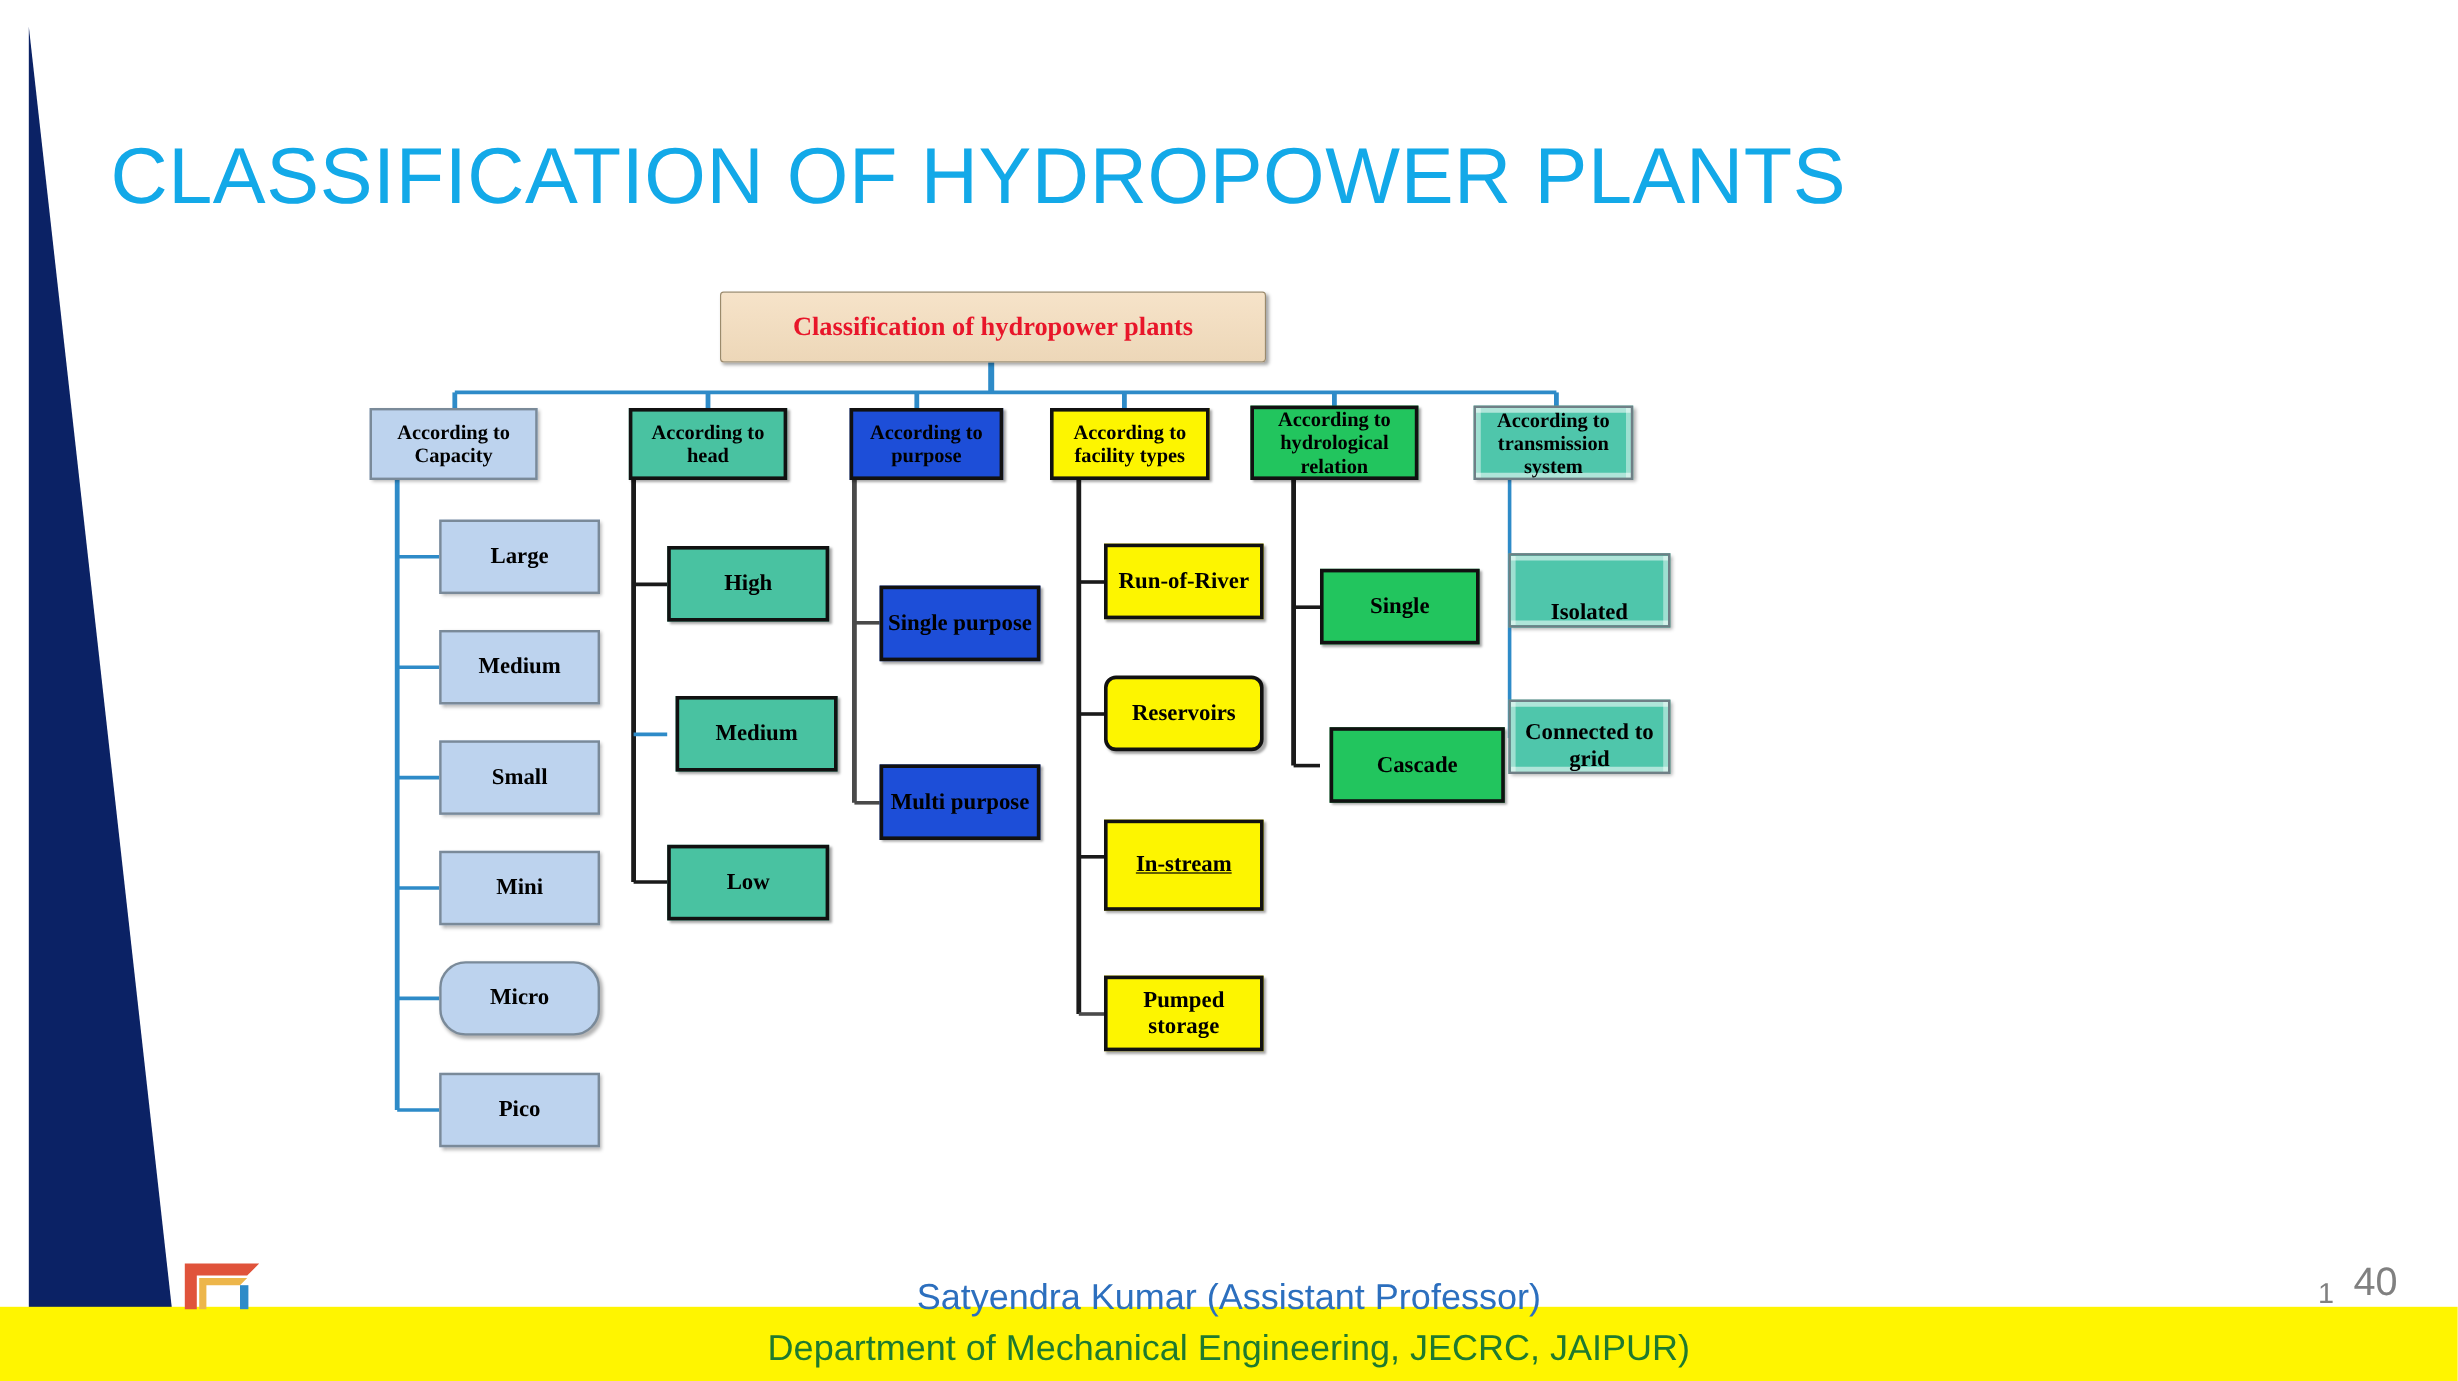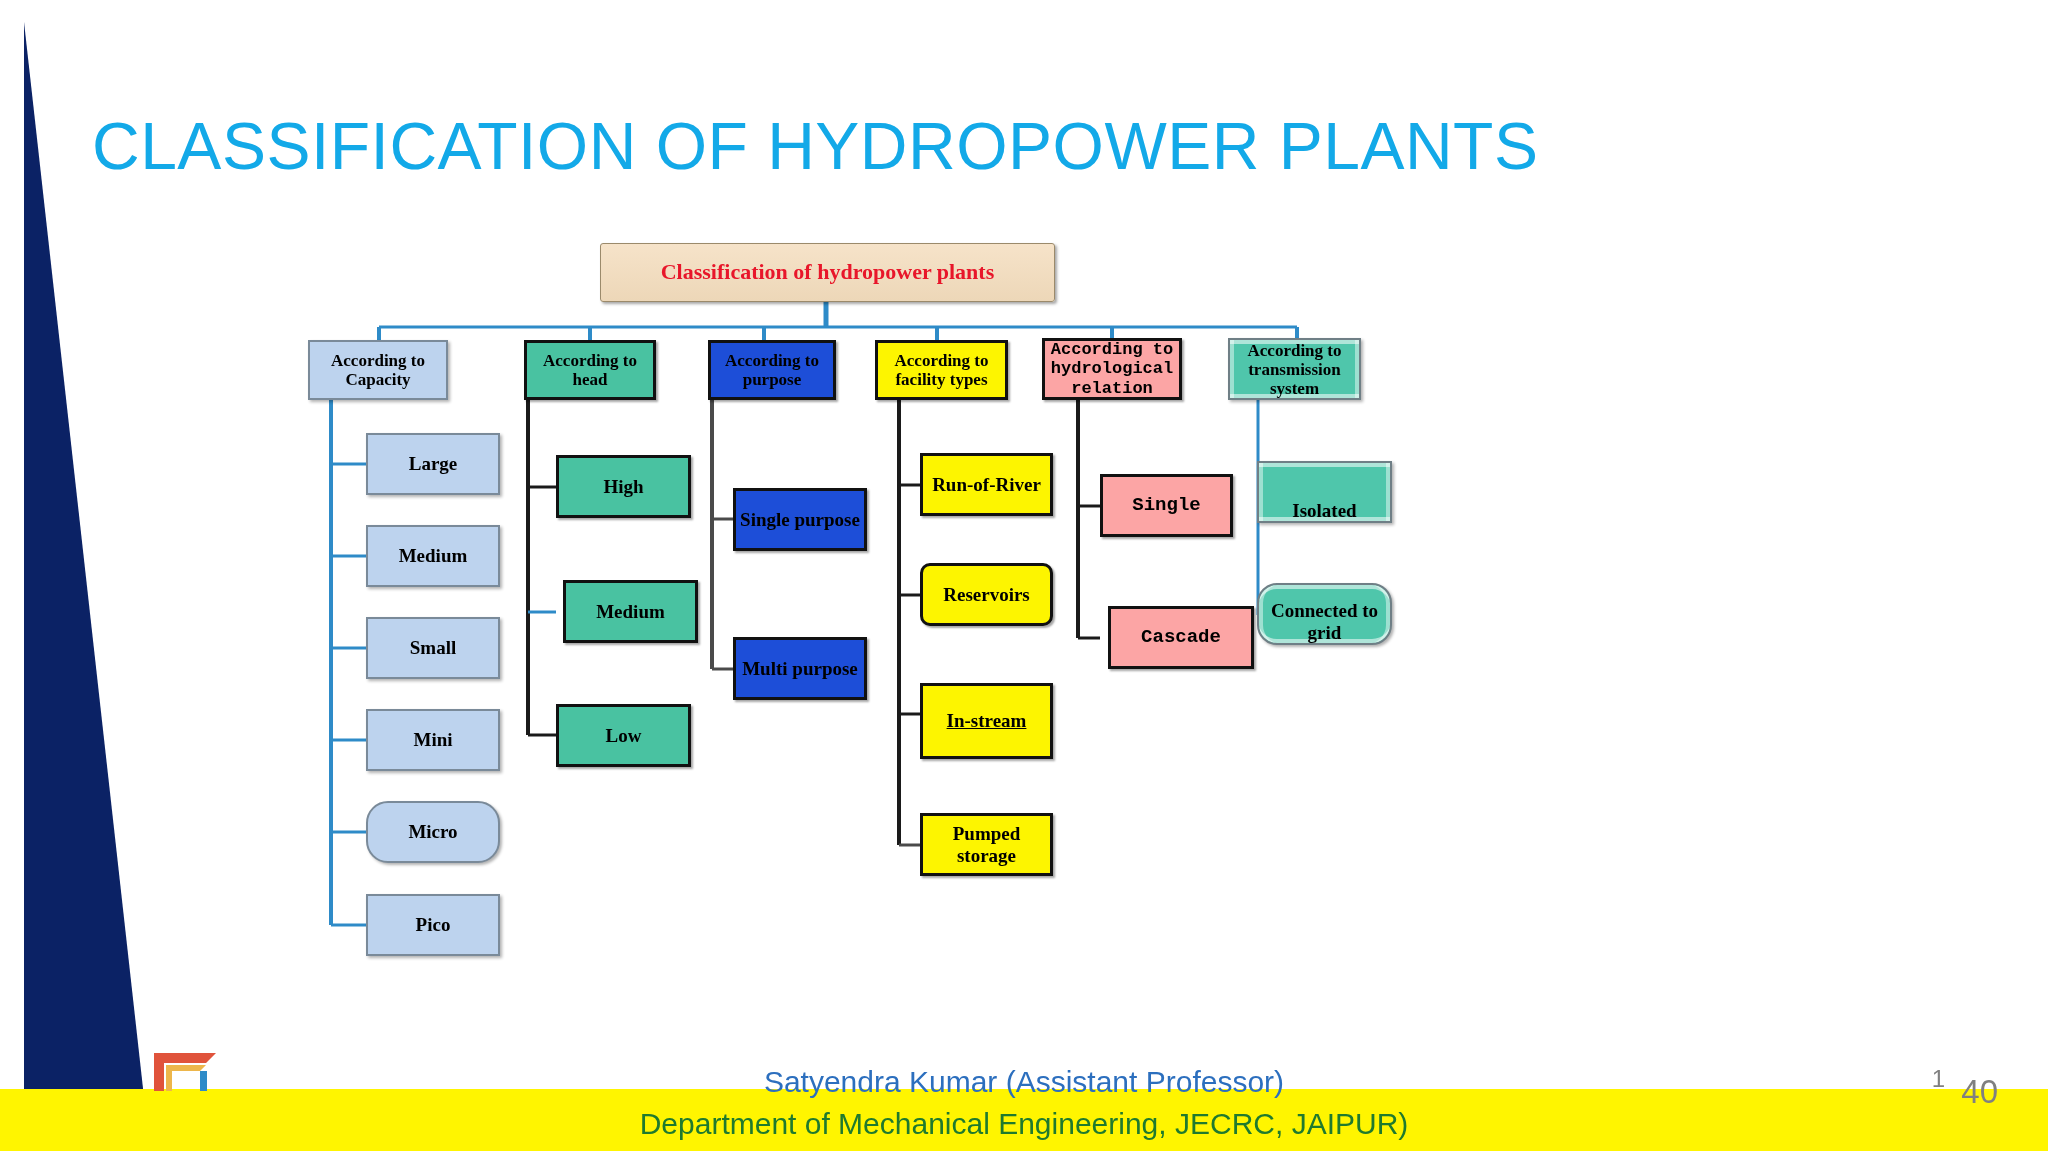--- a/index.html
+++ b/index.html
@@ -70,24 +70,23 @@
     box-shadow:2px 2px 2px rgba(0,0,0,.35);
   }
   
   .n-yellow{
     background:#fdf500;
     border:3px solid #111111;
     box-shadow:2px 2px 2px rgba(0,0,0,.35);
   }
   
   .n-green{
-    background:#fca5a5;
-    border:3px solid #111111;
-    box-shadow:2px 2px 2px rgba(0,0,0,.35);
-    font-family:Liberation Mono, monospace;
+    background:#22c55e;
+    border:3px solid #111111;
+    box-shadow:2px 2px 2px rgba(0,0,0,.35);
   }
   
   .n-bevel{
     background:#4fc6ab;
     border:2px solid #6f7f86;
     box-shadow:
       inset 0 5px 0 -1px rgba(255,255,255,.55),
       inset 0 -5px 0 -1px rgba(255,255,255,.55),
       inset 5px 0 0 -1px rgba(255,255,255,.45),
       inset -5px 0 0 -1px rgba(255,255,255,.45),
@@ -110,21 +109,21 @@
     position:absolute;left:0;bottom:10px;width:2048px;
     text-align:center;font-size:30px;color:#1F7A2E;
     font-family:"Liberation Sans", sans-serif;
   }
   #page-current{
     position:absolute;right:103px;bottom:58px;
     font-size:24px;color:#808080;
     font-family:"Liberation Sans", sans-serif;
   }
   #page-total{
-    position:absolute;right:50px;bottom:40px;
+    position:absolute;right:50px;bottom:64px;
     font-size:33px;color:#808080;
     font-family:"Liberation Sans", sans-serif;
   }
   #brand-logo{
     position:absolute;left:150px;bottom:52px;
   }
 </style>
 </head>
 <body>
 
@@ -261,21 +260,21 @@
   <div class="node n-green lvl2" style="left:1100px;top:474px;width:133px;height:63px;">
     <span>Single</span>
   </div>
   <div class="node n-green lvl2" style="left:1108px;top:606px;width:146px;height:63px;text-align:center;">
     <span>Cascade</span>
   </div>
 
   <div class="node n-bevel lvl2" style="left:1257px;top:461px;width:135px;height:62px;">
     <span>Isolated</span>
   </div>
-  <div class="node n-bevel lvl2" style="left:1257px;top:583px;width:135px;height:62px;border-radius:20px;">
+  <div class="node n-bevel lvl2" style="left:1257px;top:583px;width:135px;height:62px;">
     <span>Connected to grid</span>
   </div>
 
 </div>
 
 <div id="footer-bar"></div>
 
 <svg id="brand-logo" width="72" height="50" viewBox="0 0 72 50">
   <path d="M4 4 H66 L56 14 H14 V42 H4 Z" fill="#E0533B"></path>
   <path d="M16 16 H56 L50 22 H22 V42 H16 Z" fill="#EDB64B"></path>

